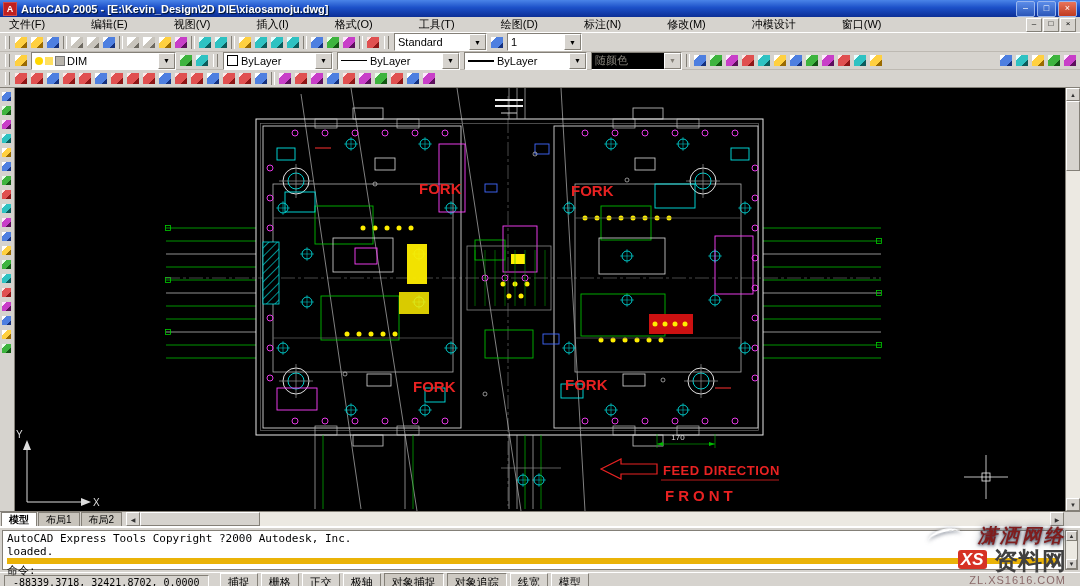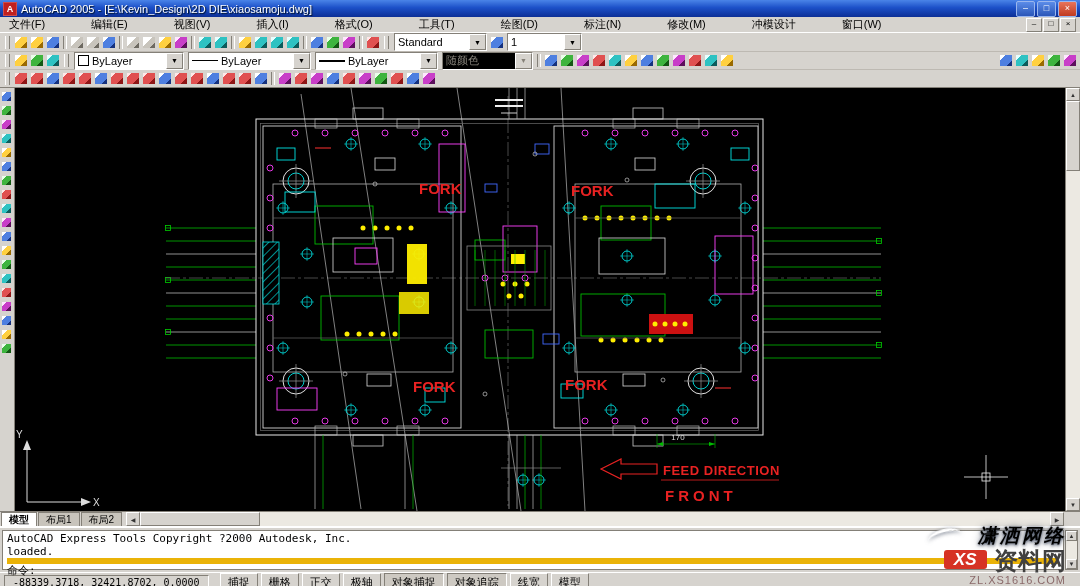--- a/index.html
+++ b/index.html
@@ -3,21 +3,21 @@
 <meta charset="utf-8">
 <style>
   html,body{margin:0;padding:0;background:#555;}
   .app{position:relative;width:1080px;height:586px;overflow:hidden;background:#d6d3ce;
        font-family:"Liberation Sans",sans-serif;user-select:none;}
   
   .titlebar{height:17px;display:flex;align-items:center;padding:0 3px;
     background:linear-gradient(180deg,#4a84e8 0%,#1c50c8 45%,#0c2f96 100%);}
   .appicon{width:12px;height:12px;background:#c02020;color:#fff;font-size:9px;font-weight:bold;
     display:flex;align-items:center;justify-content:center;margin-right:4px;border:1px solid #fff3;}
-  .title-text{color:#fff;font-size:11px;font-weight:normal;text-shadow:1px 1px 1px #012;white-space:nowrap;}
+  .title-text{color:#fff;font-size:11px;font-weight:bold;text-shadow:1px 1px 1px #012;white-space:nowrap;}
   .winbtns{margin-left:auto;display:flex;gap:2px;}
   .wbtn{width:17px;height:14px;border:1px solid #9ab6ee;border-radius:2px;color:#fff;font-size:9px;
     line-height:12px;text-align:center;background:linear-gradient(180deg,#5b8ce8,#2a56b8);}
   .wbtn.close{background:linear-gradient(180deg,#e8745a,#c03a20);}
   
   .menubar{height:15px;display:flex;align-items:center;background:#d6d3ce;border-bottom:1px solid #fff;padding:0 2px;gap:32px;}
   .menuitem{font-size:11px;padding:0 7px;white-space:nowrap;color:#000;}
   .mdibtns{margin-left:auto;display:flex;gap:1px;padding-right:2px;}
   .mdibtn{width:14px;height:12px;font-size:8px;line-height:10px;text-align:center;background:#d6d3ce;
     border:1px solid;border-color:#fff #848078 #848078 #fff;}
@@ -83,28 +83,28 @@
   .cmdscroll .sarrow{height:10px;width:100%;}
   
   .statusbar{height:19px;display:flex;align-items:center;background:#d6d3ce;border-top:1px solid #fff;padding:0 4px;gap:3px;}
   .coord{font-family:"DejaVu Sans Mono",monospace;font-size:10px;background:#d6d3ce;
     border:1px solid;border-color:#848078 #fff #fff #848078;padding:1px 8px;margin-right:8px;white-space:nowrap;}
   .sbtn{font-size:11px;padding:1px 7px;background:#d6d3ce;border:1px solid;
     border-color:#fff #848078 #848078 #fff;white-space:nowrap;}
   .sbtn.pressed{border-color:#848078 #fff #fff #848078;background:#cdc9c2;}
   
   .watermark{position:absolute;right:14px;bottom:0;z-index:50;pointer-events:none;text-align:right;line-height:1;}
-  .wm-brand{color:#000000;font-weight:bold;font-style:italic;font-size:19px;letter-spacing:3px;
+  .wm-brand{color:#7f1d1d;font-weight:bold;font-style:italic;font-size:19px;letter-spacing:3px;
     text-shadow:0 1px 3px rgba(60,70,90,.95),0 0 7px rgba(60,70,90,.7);padding-left:10px;}
   .wm-swoosh{display:inline-block;width:34px;height:14px;border-top:3px solid #fff;border-radius:50%;
     transform:rotate(-14deg);margin-right:2px;vertical-align:middle;
     filter:drop-shadow(0 1px 2px rgba(60,70,90,.8));}
   .wm-row2{margin-top:3px;}
   .wm-logo{display:inline-block;background:#d63224;color:#fff;font-weight:bold;font-style:italic;
-    font-size:17px;padding:1px 10px;border-radius:3px;margin-right:3px;}
+    font-size:17px;padding:1px 3px;border-radius:3px;margin-right:3px;}
   .wm-site{color:#404040;font-size:24px;font-weight:bold;vertical-align:middle;}
   .wm-url{font-size:11px;color:#8a6a6a;letter-spacing:1px;margin-top:2px;}
 </style>
 </head>
 <body>
 
 <div class="app">
 
   <div class="titlebar">
     <span class="appicon">A</span>
@@ -171,20 +171,27 @@
     <i class="tbtn v2"></i>
     <span class="combo" style="width:70px">
       <span>1</span>
       <span class="carr">▼</span>
     </span>
   </div>
 
   <div class="tb row2">
     <span class="grip"></span>
     <i class="tbtn v1"></i>
+    <span class="combo" style="width:140px">
+      <span class="mini bulb"></span>
+      <span class="mini sun"></span>
+      <span class="mini prt"></span>
+      <span>DIM</span>
+      <span class="carr">▼</span>
+    </span>
     <i class="tbtn v4"></i>
     <i class="tbtn v5"></i>
     <span class="grip"></span>
     <span class="combo" style="width:105px">
       <span class="swatch"></span>
       <span>ByLayer</span>
       <span class="carr">▼</span>
     </span>
     <span class="combo" style="width:118px">
       <span class="ltline"></span>

